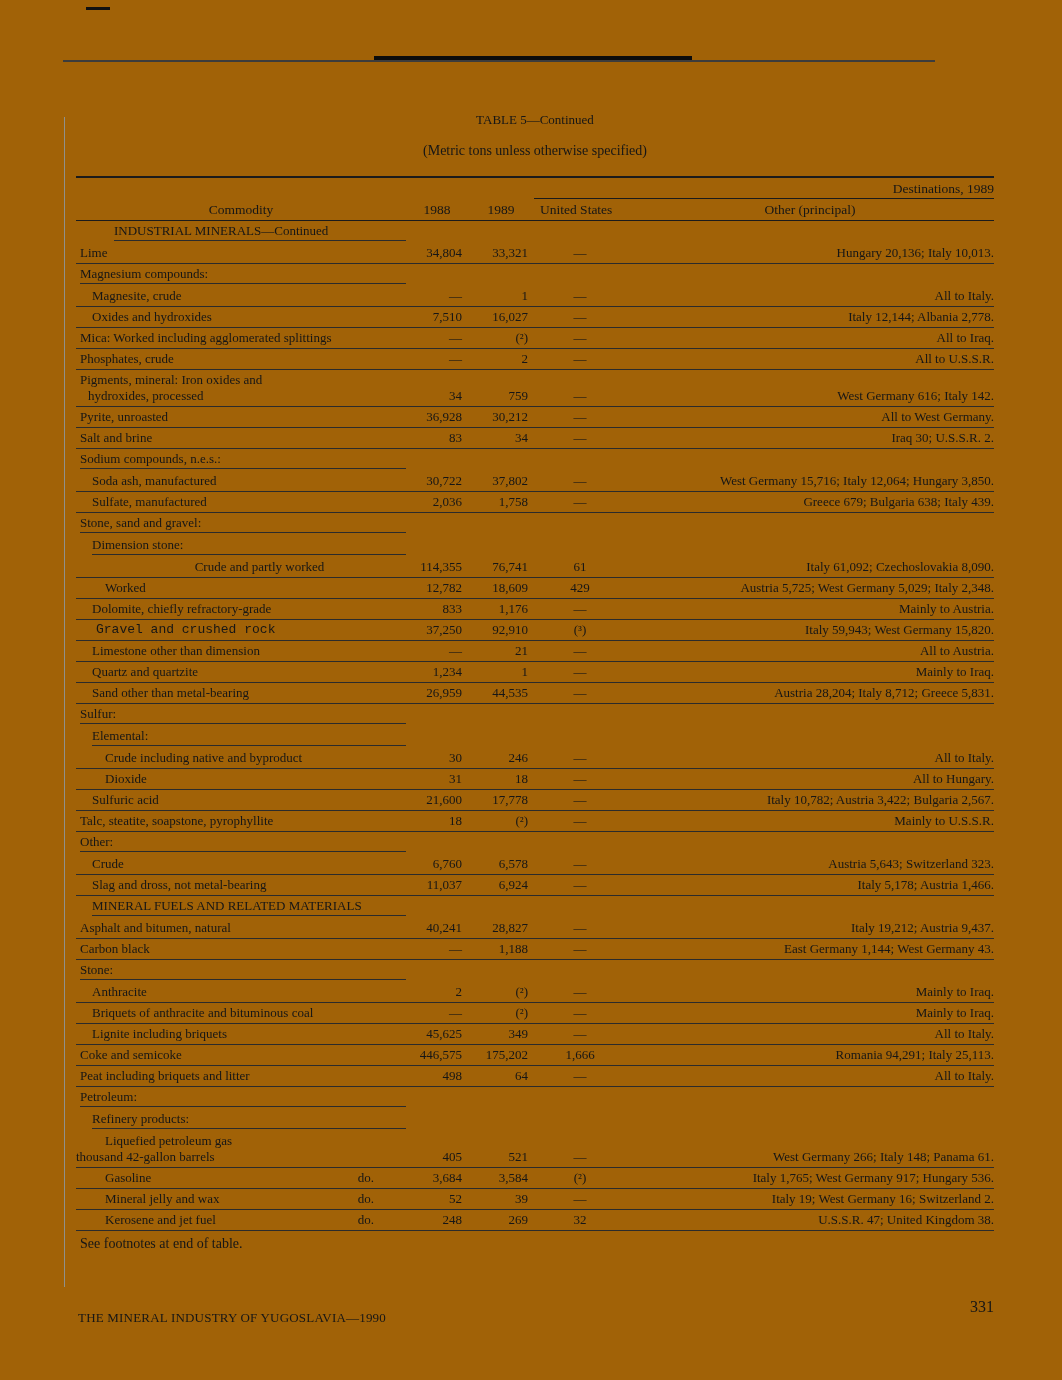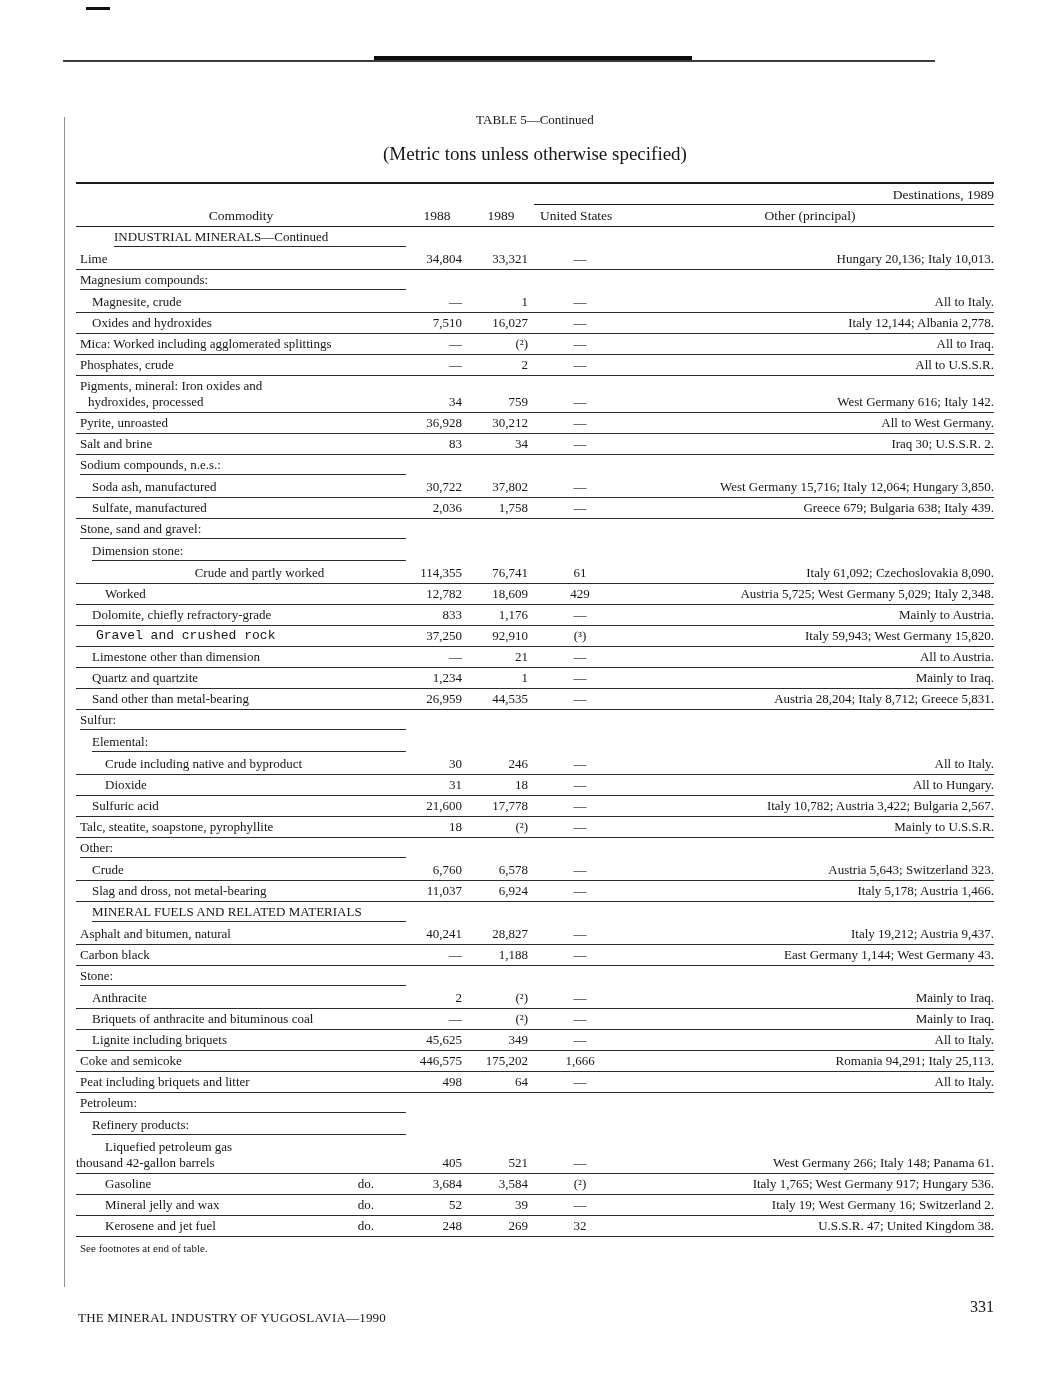--- a/index.html
+++ b/index.html
@@ -1,30 +1,30 @@
 <!DOCTYPE html>
 <html><head>
 <meta charset="utf-8">
 <style>
   * { margin:0; padding:0; box-sizing:border-box; }
   html,body { background:#e9e8e4; }
   body { font-family:"Liberation Serif", serif; color:#161616; }
   .page {
     position:relative; width:1062px; height:1380px; margin:0 auto;
-    background:#ffffff; overflow:hidden;
+    background:#a16207; overflow:hidden;
   }
   .scan-mark { position:absolute; left:86px; top:7px; width:24px; height:3px; background:#111; }
   .top-rule-thin { position:absolute; left:63px; top:60px; width:872px; height:2px; background:#3c3c3c; }
   .top-rule-thick { position:absolute; left:374px; top:56px; width:318px; height:5px; background:#0c0c0c; }
   .left-edge { position:absolute; left:64px; top:117px; width:1px; height:1170px; background:#90908a; }
 
   .content { position:absolute; left:76px; top:112px; width:918px; }
   .table-label { text-align:center; font-size:13px; }
   .doc-title { text-align:center; font-size:17px; font-weight:bold; margin-top:14px; letter-spacing:.2px; }
-  .subtitle { text-align:center; font-size:19px; margin-top:15px; }
+  .subtitle { text-align:center; font-size:14px; margin-top:15px; }
 
   table.main {
     width:100%; border-collapse:collapse; margin-top:17px;
     font-size:13px; table-layout:fixed;
   }
   table.main { border-top:2px solid #1b1b1b; }
   col.c-commodity { width:330px; }
   col.c-1988 { width:62px; }
   col.c-1989 { width:66px; }
   col.c-us { width:92px; }
@@ -46,21 +46,21 @@
 
   .td-commodity { overflow:hidden; }
   .cline { line-height:16px; }
   .cline.second { }
   .cline.unitline { text-align:left; padding-right:32px; }
   .unit { float:right; margin-right:32px; }
   td.num { text-align:right; padding-right:6px; font-variant-numeric:tabular-nums; }
   td.ctr { text-align:center; }
   td.td-other { padding-left:10px; text-align:right; }
 
-  .footnote { font-size:11px; margin-top:5px; padding-left:4px; }
+  .footnote { font-size:14px; margin-top:5px; padding-left:4px; }
 
   .footer-running { position:absolute; left:78px; top:1310px; font-size:13px; letter-spacing:.2px; }
   .page-number { position:absolute; left:970px; top:1298px; font-size:16px; }
 </style>
 </head>
 <body>
 
 <div class="page">
   <div class="scan-mark"></div>
   <div class="top-rule-thick"></div>

